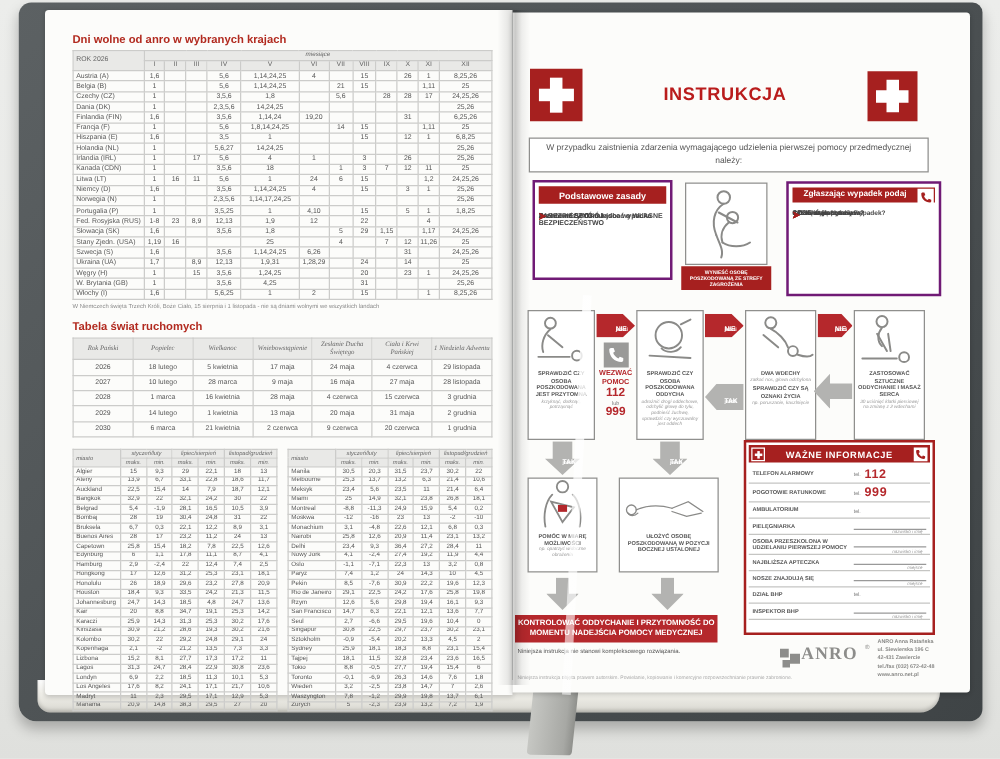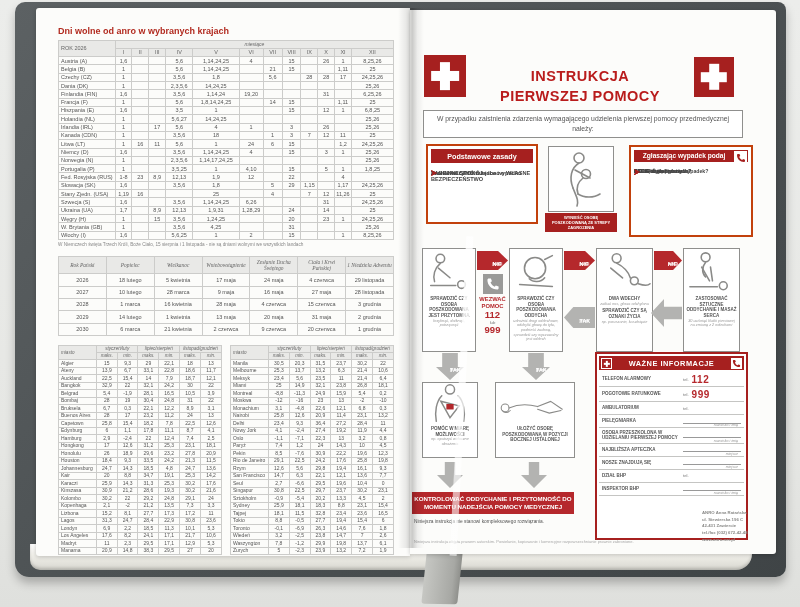--- a/index.html
+++ b/index.html
@@ -46,21 +46,21 @@
   
   .rp * { position:absolute; }
   .cross { background:#a6201f; }
   .cross::before,.cross::after { content:""; position:absolute; background:#fff; left:50%; top:50%; transform:translate(-50%,-50%); }
   .cross::before { width:66%; height:24%; } .cross::after { width:24%; height:66%; }
   .rp-title { left:58px; top:34px; width:224px; text-align:center; color:#b91c1c; font-weight:bold;
               font-size:14.5px; line-height:20px; letter-spacing:.5px;margin-top:22px; }
   .intro { left:13px; top:100px; width:320px; border:1px solid #8f8f8d; padding:3px 8px; font-size:6.8px;
            color:#555; text-align:center; line-height:1.45; background:#fff; }
 
-  .redbox { border:2px solid #c2410c; background:#fff; }
+  .redbox { border:2px solid #701a75; background:#fff; }
   .redbox .hdr { position:relative; margin:3px; background:#a6201f; color:#fff; text-align:center; font-weight:bold; }
   .blist { position:relative; list-style:none; padding:1px 3px; }
   .blist li { display:flex; gap:3px; margin-top:2.5px; font-weight:bold; color:#444; align-items:flex-start; }
   .tri { flex:none; width:6px; height:6px; margin-top:.5px; background:#a6201f;
          clip-path:polygon(0 0,100% 50%,0 100%,28% 50%); }
 
   .basics { left:16px; top:134px; width:112px; height:80px; }
   .basics .hdr { font-size:7.2px; padding:2.5px 0; }
   .basics .blist li { font-size:5.6px; line-height:1.25; }
 
@@ -106,21 +106,21 @@
   .down1 { left:27px;  top:452px; width:26px; height:26px; }
   .down2 { left:111px; top:452px; width:26px; height:26px; }
 
   .call { left:64px; top:264px; width:37px; text-align:center; }
   .call .ph { position:relative; margin:0 auto; width:20px; height:20px; background:#9a9a98; display:grid; place-items:center; }
   .call .ph svg { width:14px; height:14px; fill:#fff; }
   .call .w { position:relative; color:#b5282c; font-weight:bold; font-size:5.8px; line-height:1.2; margin-top:2px; }
   .call .n { position:relative; color:#b5282c; font-weight:bold; font-size:9.5px; line-height:1.05; }
   .call .lub { position:relative; color:#777; font-size:4.3px; }
 
-  .imp { left:185px; top:342px; width:153px; height:188px; border:2px solid #a6201f; background:#fff; }
+  .imp { left:185px; top:342px; width:153px; height:156px; border:2px solid #a6201f; background:#fff; }
   .imp .hdr { position:relative; margin:2px; background:#a6201f; color:#fff; font-weight:bold; font-size:7.4px;
               text-align:center; padding:2.5px 14px; letter-spacing:.5px; }
   .mini { position:absolute; top:2px; width:11px; height:11px; background:#fff; display:grid; place-items:center; }
   .mini.l { left:2px; } .mini.r { right:2px; }
   .mini .mc { position:relative; width:9px; height:9px; background:#a6201f; }
   .mini .mc::before,.mini .mc::after { content:""; position:absolute; background:#fff; left:50%; top:50%; transform:translate(-50%,-50%); }
   .mini .mc::before { width:70%; height:26%; } .mini .mc::after { width:26%; height:70%; }
   .mini svg { width:9px; height:9px; fill:#a6201f; }
   .imp-rows { position:relative; margin:0 2px; }
   .imp-row { position:relative; display:flex; align-items:center; border-bottom:1px solid #c5c5c3; padding:1.5px 3px; min-height:13px; }
@@ -518,20 +518,21 @@
             <td>15</td>
             <td></td>
             <td></td>
             <td>1</td>
             <td>8,25,26</td>
           </tr>
         </tbody>
       </table>
     <div class="footnote">W Niemczech święta Trzech Króli, Boże Ciało, 15 sierpnia i 1 listopada - nie są dniami wolnymi we wszystkich landach</div>
 
+    <div class="sec-title">Tabela świąt ruchomych</div>
     <table class="lt t2" id="feasts-table" style="margin-bottom:9px;">
         <thead>
           <tr>
             <th class="hd">Rok Pański</th>
             <th class="hd">Popielec</th>
             <th class="hd">Wielkanoc</th>
             <th class="hd">Wniebowstąpienie</th>
             <th class="hd">Zesłanie Ducha Świętego</th>
             <th class="hd">Ciała i Krwi Pańskiej</th>
             <th class="hd">1 Niedziela Adwentu</th>
@@ -1114,21 +1115,20 @@
           </tbody>
         </table>
     </div>
   </div>
 
   <div class="page page-right rp">
     <div class="cross" style="left:14px;top:45px;width:42px;height:42px;"></div>
     <div class="cross" style="left:284px;top:47px;width:40px;height:40px;"></div>
     <div class="rp-title">
       <span style="position:static;display:block;">INSTRUKCJA</span>
-      <span style="position:static;display:block;">PIERWSZEJ POMOCY</span>
     </div>
     <div class="intro">W przypadku zaistnienia zdarzenia wymagającego udzielenia pierwszej pomocy przedmedycznej należy:</div>
 
     <div class="redbox basics">
       <div class="hdr">Podstawowe zasady</div>
       <ul class="blist" id="basics-list">
           <li>
             <span class="tri"></span>
             <span style="position:static;">Zachować SPOKÓJ</span>
           </li>
@@ -1388,20 +1388,29 @@
             </span>
             <span class="imp-sub">nazwisko i imię</span>
           </div>
         </div>
     </div>
 
     <div class="banner">KONTROLOWAĆ ODDYCHANIE I PRZYTOMNOŚĆ DO MOMENTU NADEJŚCIA POMOCY MEDYCZNEJ</div>
     <div class="note1">Niniejsza instrukcja nie stanowi kompleksowego rozwiązania.</div>
     <div class="note2">Niniejsza instrukcja objęta prawem autorskim. Powielanie, kopiowanie i komercyjne rozpowszechnianie prawnie zabronione.</div>
 
+    <div class="anro">
+      <span class="px">
+        <i style="left:0;top:0;width:7px;height:7px;"></i>
+        <i style="left:8px;top:4px;width:8px;height:8px;"></i>
+        <i style="left:2px;top:9px;width:6px;height:6px;"></i>
+      </span>
+      <span class="nm">ANRO</span>
+      <span class="rg">®</span>
+    </div>
     <div class="addr" id="anro-addr">
         <span style="position:static;display:block;">ANRO Anna Ratańska</span>
         <span style="position:static;display:block;">ul. Siewierska 196 C</span>
         <span style="position:static;display:block;">42-431 Zawiercie</span>
         <span style="position:static;display:block;">tel./fax (032) 672-42-48</span>
         <span style="position:static;display:block;">www.anro.net.pl</span>
       </div>
   </div>
 
   <div class="gutter"></div>

